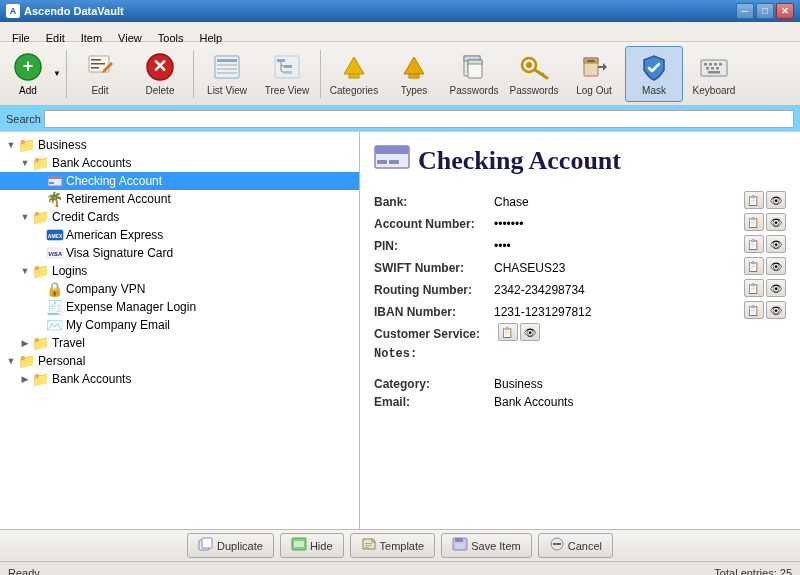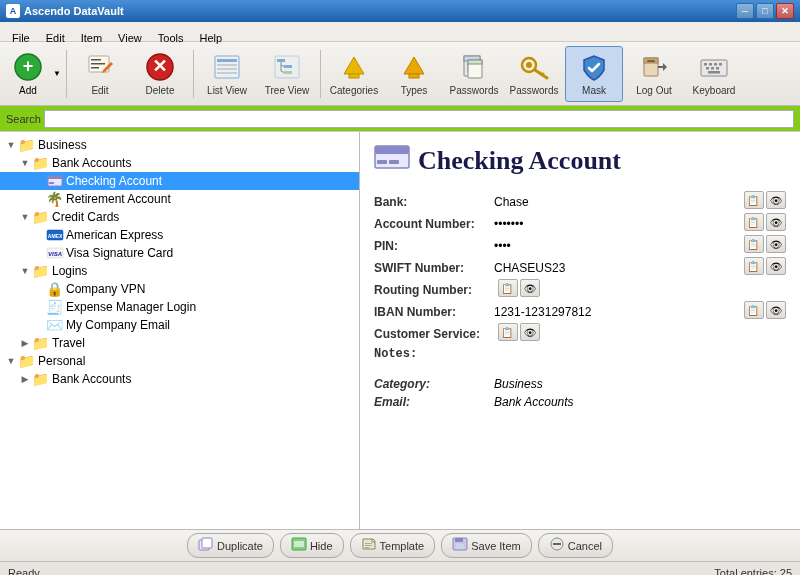--- a/index.html
+++ b/index.html
@@ -22,21 +22,21 @@
     .toolbar-btn.active { background: #c5d8f0; border-color: #5a90c0; }
     .toolbar-icon { width: 32px; height: 32px; display: flex; align-items: center; justify-content: center; font-size: 22px; }
     .toolbar-sep { width: 1px; height: 48px; background: #bbb; margin: 0 2px; }
 
     
     .btn-add-wrap { display: flex; align-items: center; }
     .btn-add-main { width: 48px; height: 56px; display: flex; flex-direction: column; align-items: center; justify-content: center; background: transparent; border: 1px solid transparent; border-radius: 3px 0 0 3px; cursor: pointer; font-size: 10px; gap: 2px; }
     .btn-add-arrow { width: 10px; height: 56px; display: flex; align-items: center; justify-content: center; background: transparent; border: 1px solid transparent; border-radius: 0 3px 3px 0; cursor: pointer; font-size: 8px; }
 
     
-    .search-bar { background: #84cc16; border-bottom: 1px solid #ccc; padding: 4px 6px; display: flex; align-items: center; gap: 3px; height: 26px; }
+    .search-bar { background: #7dd3fc; border-bottom: 1px solid #ccc; padding: 4px 6px; display: flex; align-items: center; gap: 3px; height: 26px; }
     .search-bar label { font-size: 11px; color: #333; }
     .search-input { flex: 1; height: 18px; border: 1px solid #aaa; padding: 0 3px; font-size: 11px; background: white; }
 
     
     .main-content { display: flex; height: calc(575px - 22px - 20px - 64px - 26px - 24px - 22px); }
 
     
     .tree-panel { width: 360px; border-right: 1px solid #bbb; background: white; overflow: hidden; display: flex; flex-direction: column; }
     .tree-scroll { flex: 1; overflow-y: auto; overflow-x: hidden; padding: 4px 0; }
     .tree-scroll::-webkit-scrollbar { width: 14px; }
@@ -64,25 +64,25 @@
     .detail-field { display: flex; align-items: flex-end; margin-bottom: 4px; }
     .field-label { font-size: 12px; color: #333; font-weight: bold; min-width: 120px; flex-shrink: 0; }
     .field-value { font-size: 12px; color: #000; flex: 1; }
     .field-actions { display: flex; gap: 2px; margin-left: 4px; }
     .field-action-btn { width: 20px; height: 18px; background: linear-gradient(to bottom, #f5f3ef, #e0ddd8); border: 1px solid #aaa; border-radius: 2px; cursor: pointer; display: flex; align-items: center; justify-content: center; font-size: 10px; }
 
     .detail-notes { margin: 6px 0; font-family: Liberation Mono, monospace; }
     .notes-label { font-size: 12px; font-weight: bold; color: #333; margin-bottom: 2px; }
     .notes-text { font-size: 12px; color: #000; }
 
-    .detail-footer-fields { margin-top: 16px; font-style: italic; }
+    .detail-footer-fields { margin-top: 16px; }
 
     
     .bottom-toolbar { background: linear-gradient(to bottom, #f5f3ef, #e8e5e0); border-top: 1px solid #bbb; height: 32px; display: flex; align-items: center; justify-content: center; gap: 6px; padding: 0 8px; }
-    .bottom-btn { display: flex; align-items: center; gap: 3px; padding: 3px 10px; background: linear-gradient(to bottom, #f5f3ef, #e0ddd8); border: 1px solid #aaa; border-radius: 11px; cursor: pointer; font-size: 11px; color: #333; }
+    .bottom-btn { display: flex; align-items: center; gap: 3px; padding: 3px 10px; background: linear-gradient(to bottom, #f5f3ef, #e0ddd8); border: 1px solid #aaa; border-radius: 3px; cursor: pointer; font-size: 11px; color: #333; }
     .bottom-btn-icon { font-size: 14px; }
 
     
     .status-bar { background: #e8e5e0; border-top: 1px solid #bbb; height: 22px; display: flex; align-items: center; padding: 0 8px; font-size: 11px; color: #333; }
     .status-right { margin-left: auto; }
 
     
     .folder-yellow { color: #e8b800; }
     .folder-blue { color: #4488cc; }
   </style>
@@ -220,41 +220,41 @@
         <ellipse cx="10" cy="13" rx="7" ry="7" fill="none" stroke="#c09000" stroke-width="2.5"></ellipse>
         <line x1="16" y1="18" x2="28" y2="26" stroke="#c09000" stroke-width="3" stroke-linecap="round"></line>
         <circle cx="10" cy="13" r="3" fill="#c09000"></circle>
         <line x1="20" y1="22" x2="22" y2="20" stroke="#c09000" stroke-width="2"></line>
         <line x1="23" y1="23" x2="25" y2="21" stroke="#c09000" stroke-width="2"></line>
       </svg>
     </div>
     <span>Passwords</span>
   </div>
 
-  <div class="toolbar-btn active">
-    <div class="toolbar-icon">
-      <svg width="30" height="30" viewBox="0 0 30 30">
-        <path d="M5,8 L15,4 L25,8 L25,18 Q20,26 15,28 Q10,26 5,18 Z" fill="#4488cc" stroke="#2255aa" stroke-width="1.5"></path>
-        <path d="M10,16 L13,19 L20,12" fill="none" stroke="white" stroke-width="2.5" stroke-linecap="round" stroke-linejoin="round"></path>
-      </svg>
-    </div>
-    <span>Mask</span>
-  </div>
-
   <div class="toolbar-btn">
     <div class="toolbar-icon">
       <svg width="30" height="30" viewBox="0 0 30 30">
         <rect x="5" y="6" width="14" height="18" rx="1" fill="#e8d8b8" stroke="#a08060" stroke-width="1"></rect>
         <rect x="5" y="6" width="14" height="5" fill="#c8a870" stroke="#a08060" stroke-width="1"></rect>
         <rect x="8" y="8" width="8" height="2" rx="1" fill="#80603a"></rect>
         <line x1="19" y1="15" x2="27" y2="15" stroke="#666" stroke-width="2"></line>
         <polygon points="24,11 28,15 24,19" fill="#666"></polygon>
       </svg>
     </div>
     <span>Log Out</span>
+  </div>
+
+  <div class="toolbar-btn active">
+    <div class="toolbar-icon">
+      <svg width="30" height="30" viewBox="0 0 30 30">
+        <path d="M5,8 L15,4 L25,8 L25,18 Q20,26 15,28 Q10,26 5,18 Z" fill="#4488cc" stroke="#2255aa" stroke-width="1.5"></path>
+        <path d="M10,16 L13,19 L20,12" fill="none" stroke="white" stroke-width="2.5" stroke-linecap="round" stroke-linejoin="round"></path>
+      </svg>
+    </div>
+    <span>Mask</span>
   </div>
 
   <div class="toolbar-btn">
     <div class="toolbar-icon">
       <svg width="30" height="30" viewBox="0 0 30 30">
         <rect x="2" y="8" width="26" height="16" rx="2" fill="#e8e8e8" stroke="#aaa" stroke-width="1.5"></rect>
         <rect x="5" y="11" width="3" height="2.5" rx="0.5" fill="#888"></rect>
         <rect x="10" y="11" width="3" height="2.5" rx="0.5" fill="#888"></rect>
         <rect x="15" y="11" width="3" height="2.5" rx="0.5" fill="#888"></rect>
         <rect x="20" y="11" width="3" height="2.5" rx="0.5" fill="#888"></rect>
@@ -441,20 +441,21 @@
         <span class="field-label">SWIFT Number:</span>
         <span class="field-value">CHASEUS23</span>
         <div class="field-actions">
           <button class="field-action-btn" title="Copy">📋</button>
           <button class="field-action-btn" title="View">👁</button>
         </div>
       </div>
 
       <div class="detail-field">
         <span class="field-label">Routing Number:</span>
+        <span class="field-value">2342-234298734</span>
         <div class="field-actions">
           <button class="field-action-btn" title="Copy">📋</button>
           <button class="field-action-btn" title="View">👁</button>
         </div>
       </div>
 
       <div class="detail-field">
         <span class="field-label">IBAN Number:</span>
         <span class="field-value">1231-1231297812</span>
         <div class="field-actions">

